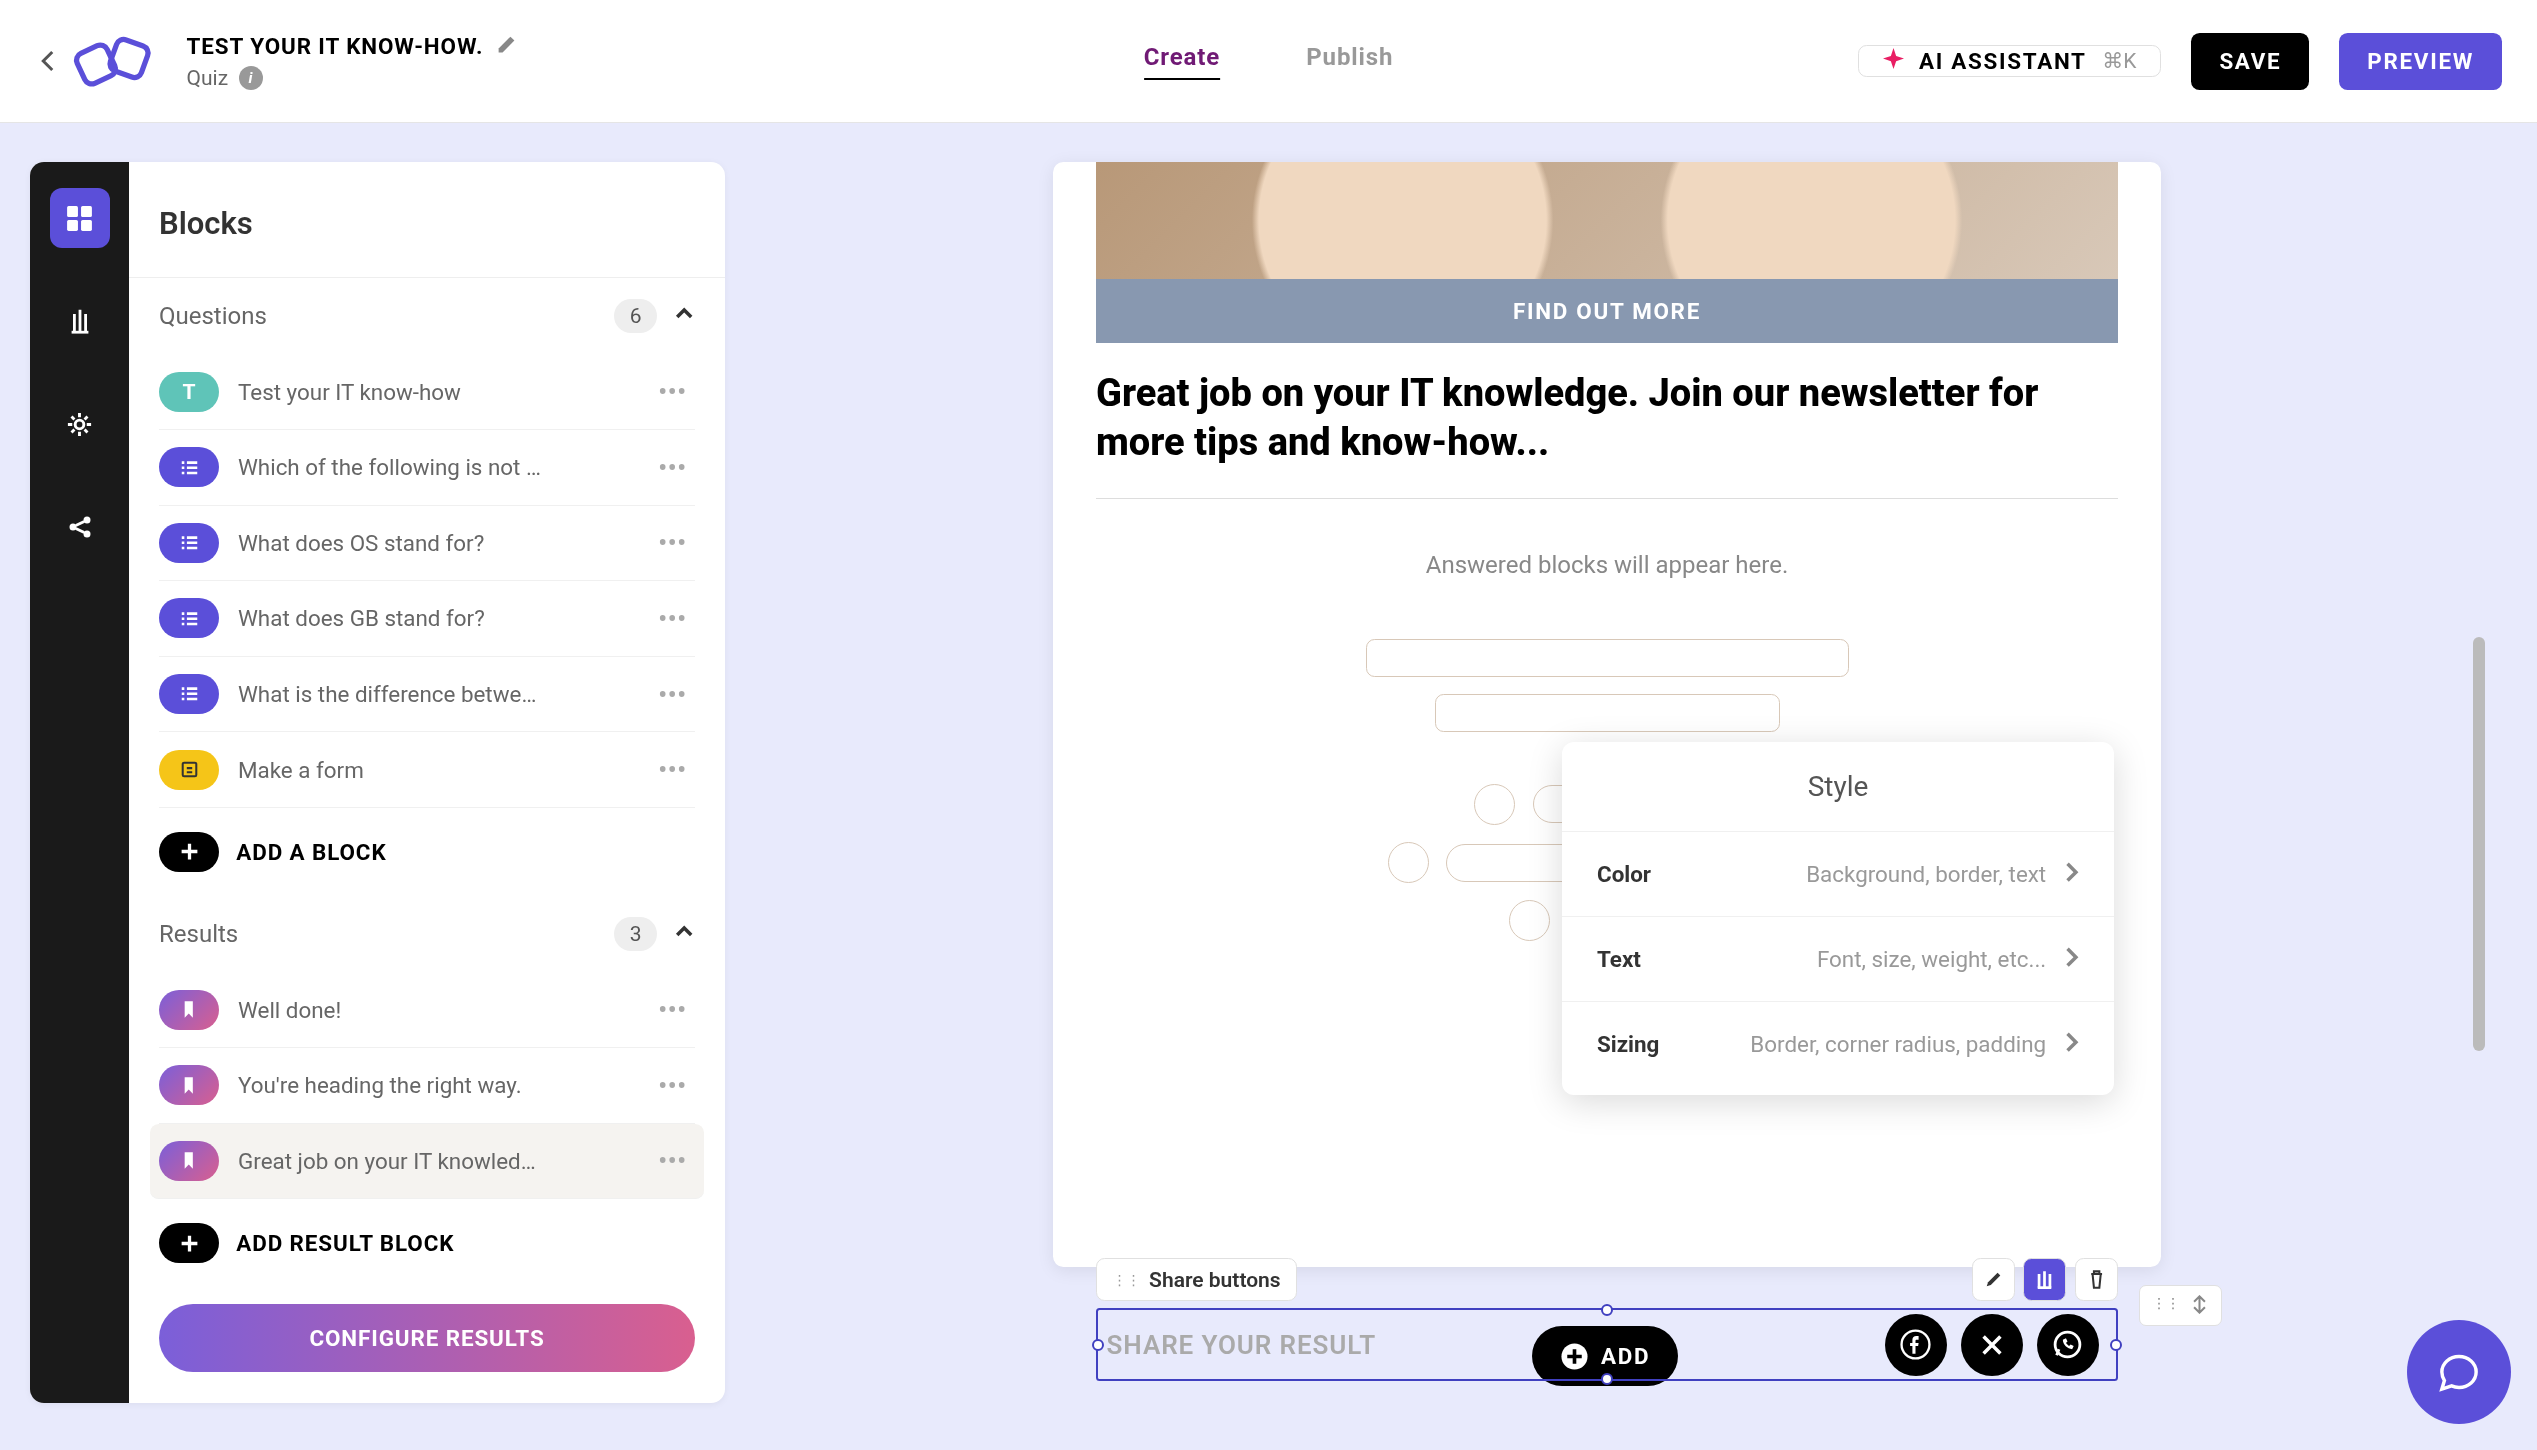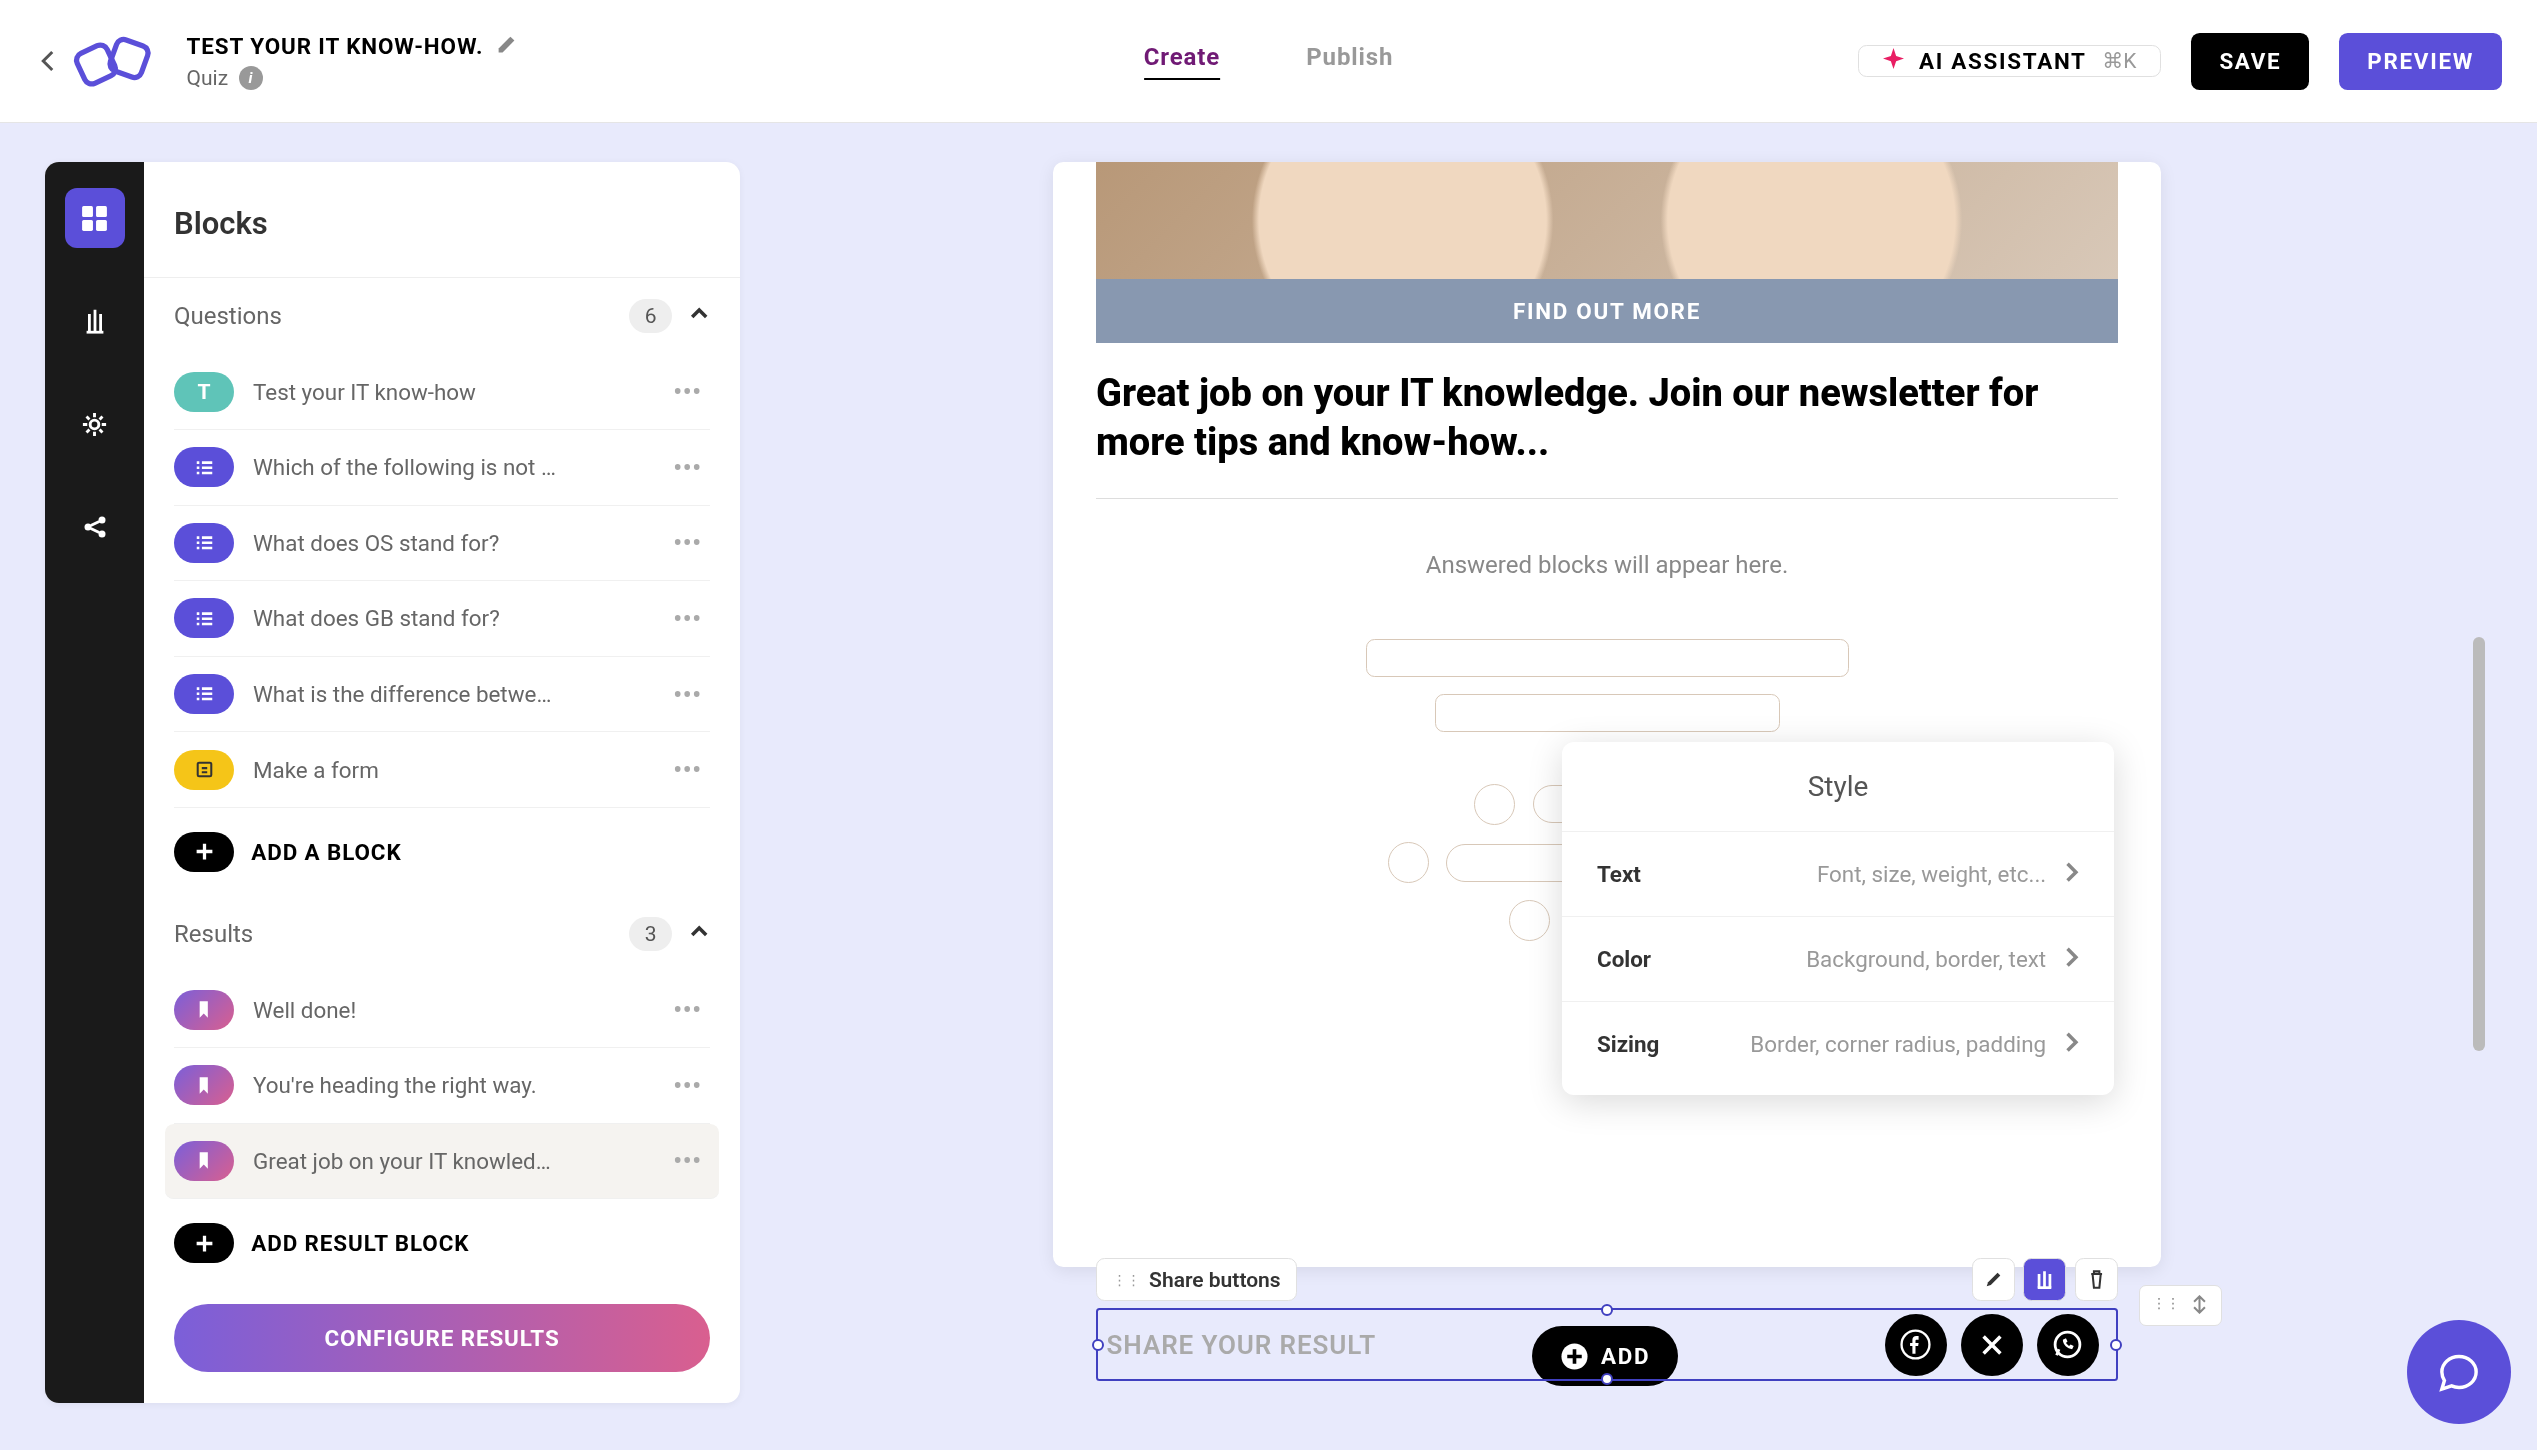--- a/index.html
+++ b/index.html
@@ -22,21 +22,21 @@
 
 .header-right { margin-left: auto; display: flex; align-items: center; gap: 30px; }
 .ai-assistant { display: flex; align-items: center; gap: 15.5px; border: 1.7px solid #e0e0e0; border-radius: 8.6px; padding: 2px 24px; cursor: pointer; }
 .ai-icon { color: #e91e63; font-size: 21px; }
 .ai-text { font-size: 22.4px; font-weight: 700; letter-spacing: 1.7px; color: #000; }
 .ai-shortcut { font-size: 21px; color: #999; }
 .save-btn { background: #000; color: #fff; font-size: 22.4px; font-weight: 700; letter-spacing: 1.7px; padding: 15.5px 28px; border-radius: 8.6px; border: none; cursor: pointer; }
 .preview-btn { background: #5b4fd9; color: #fff; font-size: 22.4px; font-weight: 700; letter-spacing: 1.7px; padding: 15.5px 28px; border-radius: 8.6px; border: none; cursor: pointer; }
 
 
-.sidebar-container { position: absolute; top: 162px; left: 45px; width: 695px; height: 1241px; background: #fff; border-radius: 14px; display: flex; overflow: hidden; box-shadow: 0 1.7px 7px rgba(0,0,0,0.05); }
+.sidebar-container { position: absolute; top: 162px; left: 30px; width: 695px; height: 1241px; background: #fff; border-radius: 14px; display: flex; overflow: hidden; box-shadow: 0 1.7px 7px rgba(0,0,0,0.05); }
 .rail { width: 99px; background: #1a1a1a; display: flex; flex-direction: column; align-items: center; padding-top: 26px; gap: 43px; }
 .rail-item { width: 60px; height: 60px; display: flex; align-items: center; justify-content: center; border-radius: 12px; cursor: pointer; }
 .rail-item.active { background: #5b4fd9; }
 
 .panel { flex: 1; overflow-y: auto; }
 .panel-title { font-size: 31px; font-weight: 600; color: #333; padding: 43px 30px 35px; border-bottom: 0.9px solid #eee; }
 
 .section-header { display: flex; align-items: center; justify-content: space-between; padding: 21px 30px; }
 .section-title { font-size: 24px; color: #666; }
 .section-right { display: flex; align-items: center; gap: 15.5px; }
@@ -408,29 +408,29 @@
             <path d="M3 17l1.5-4" stroke="#fff" stroke-width="1.8"></path>
           </svg>
         </div>
     </div>
   </div>
 </div>
 
 <div class="style-popup">
   <div class="style-title">Style</div>
   <div class="style-row">
-    <span class="style-label">Text</span>
-    <span class="style-desc">Font, size, weight, etc...</span>
+    <span class="style-label">Color</span>
+    <span class="style-desc">Background, border, text</span>
     <span><svg width="15.5" height="22.4" viewBox="0 0 10 16">
           <path d="M2 2l6 6-6 6" stroke="#888" stroke-width="2.5" fill="none"></path>
         </svg></span>
   </div>
   <div class="style-row">
-    <span class="style-label">Color</span>
-    <span class="style-desc">Background, border, text</span>
+    <span class="style-label">Text</span>
+    <span class="style-desc">Font, size, weight, etc...</span>
     <span><svg width="15.5" height="22.4" viewBox="0 0 10 16">
           <path d="M2 2l6 6-6 6" stroke="#888" stroke-width="2.5" fill="none"></path>
         </svg></span>
   </div>
   <div class="style-row">
     <span class="style-label">Sizing</span>
     <span class="style-desc">Border, corner radius, padding</span>
     <span><svg width="15.5" height="22.4" viewBox="0 0 10 16">
           <path d="M2 2l6 6-6 6" stroke="#888" stroke-width="2.5" fill="none"></path>
         </svg></span>

